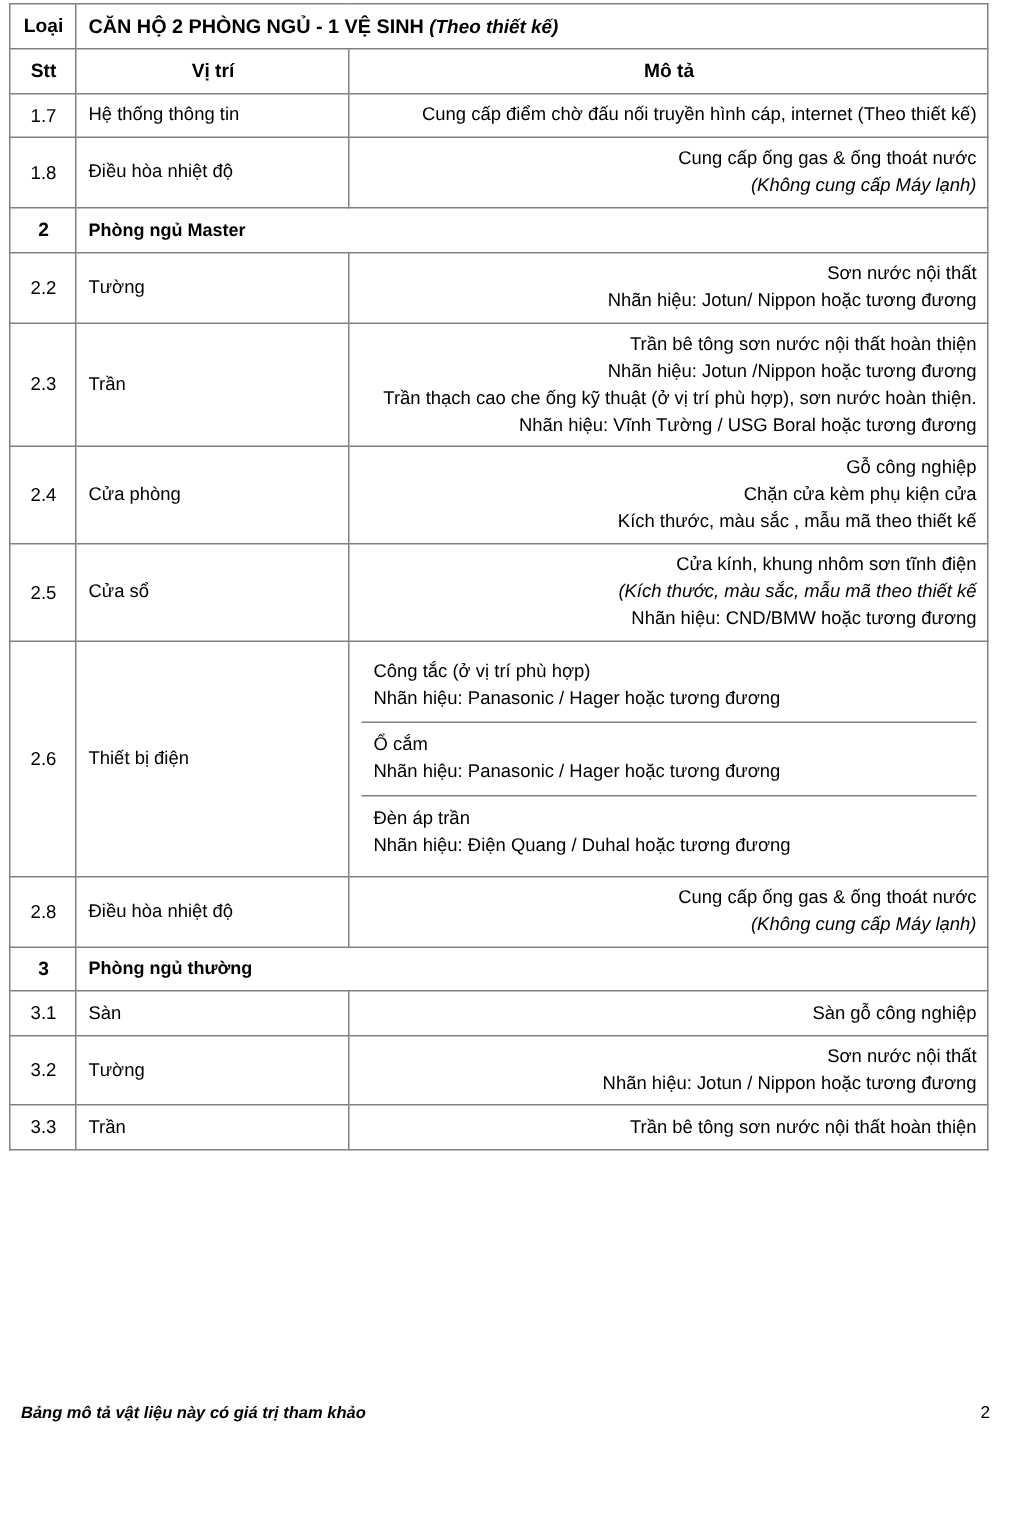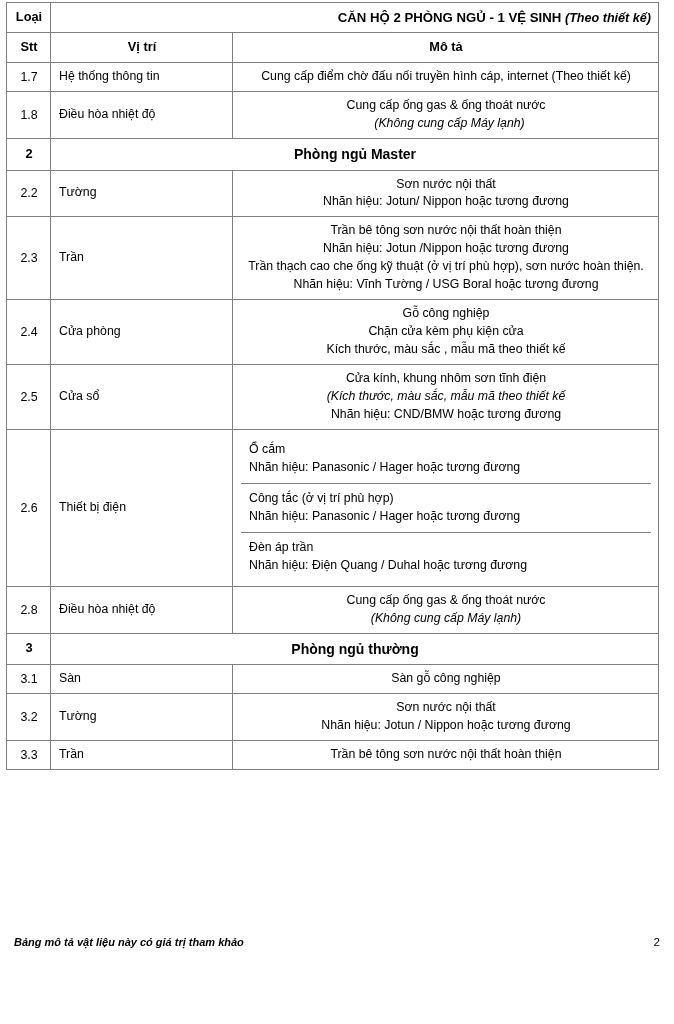--- a/index.html
+++ b/index.html
@@ -45,58 +45,58 @@
   
   .hdr-cell {
     font-weight: bold;
     text-align: center;
     font-size: 12.8px;
     padding-top: 6px;
     padding-bottom: 6px;
   }
   .hdr-title {
     font-weight: bold;
-    text-align: right;
+    text-align: left;
     font-size: 13.2px;
     padding-top: 6px;
     padding-bottom: 6px;
   }
   .hdr-title .sub {
     font-weight: bold;
     font-style: italic;
     font-size: 12.6px;
   }
 
   
   .cell-stt {
     text-align: center;
     font-size: 12.4px;
   }
   .cell-pos {
     text-align: left;
     font-size: 12.3px;
   }
   .cell-desc {
-    text-align: center;
+    text-align: right;
     font-size: 12.3px;
   }
   .line { display: block; }
   .line.ital { font-style: italic; }
   .line.indent { padding-left: 7px; }
 
   
   .sec-num {
     text-align: center;
     font-weight: bold;
     font-size: 12.8px;
   }
   .sec-label {
     font-weight: bold;
-    font-size: 14px;
-    text-align: center;
+    font-size: 12px;
+    text-align: left;
   }
 
   
   table.sub {
     width: 100%;
     border-collapse: collapse;
     table-layout: fixed;
   }
   table.sub td {
     border: none;
@@ -205,27 +205,27 @@
           </td>
         </tr>
         <tr>
           <td class="cell-stt">2.6</td>
           <td class="cell-pos">Thiết bị điện</td>
           <td class="nest">
             <table class="sub">
               <tbody>
                 <tr>
                   <td>
-                    <span class="line">Ổ cắm</span>
+                    <span class="line">Công tắc (ở vị trí phù hợp)</span>
                     <span class="line">Nhãn hiệu: Panasonic / Hager hoặc tương đương</span>
                   </td>
                 </tr>
                 <tr>
                   <td>
-                    <span class="line">Công tắc (ở vị trí phù hợp)</span>
+                    <span class="line">Ổ cắm</span>
                     <span class="line">Nhãn hiệu: Panasonic / Hager hoặc tương đương</span>
                   </td>
                 </tr>
                 <tr>
                   <td>
                     <span class="line">Đèn áp trần</span>
                     <span class="line">Nhãn hiệu: Điện Quang / Duhal hoặc tương đương</span>
                   </td>
                 </tr>
               </tbody>

